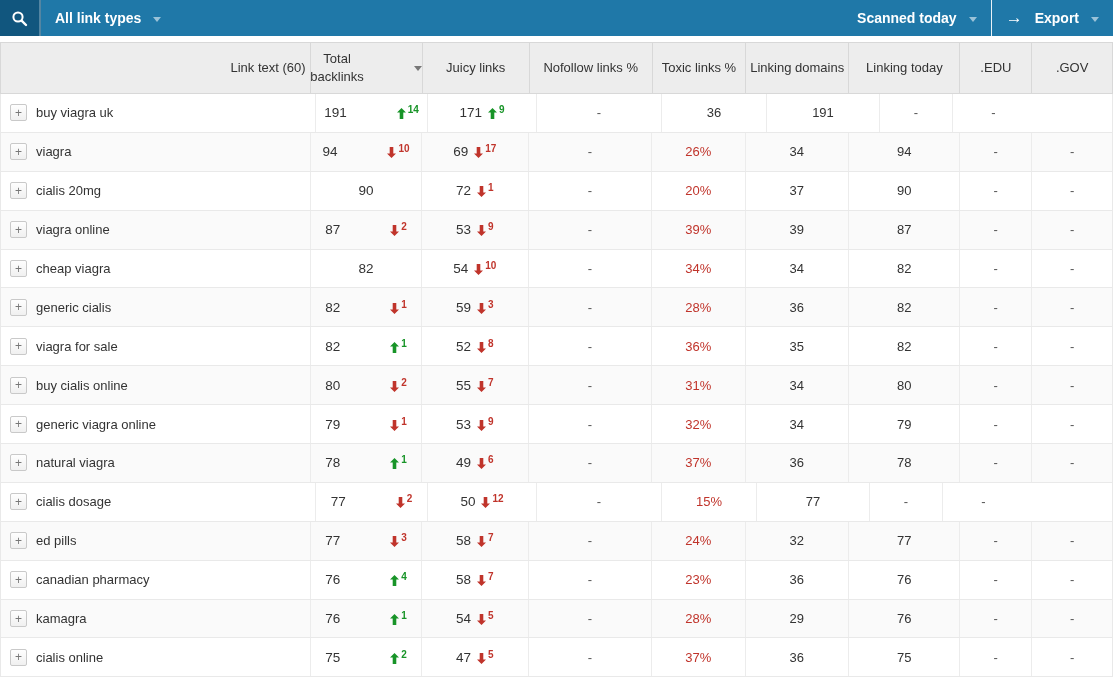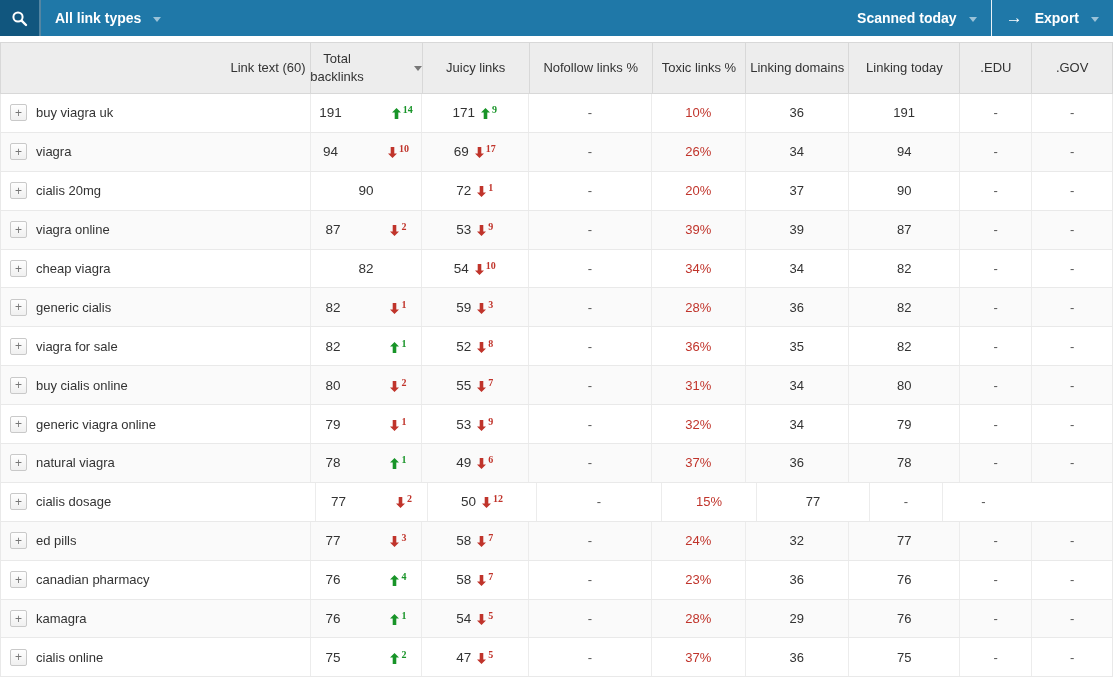--- a/index.html
+++ b/index.html
@@ -70,21 +70,21 @@
   .c0{width:315px;}.c1{width:112px;gap:44px;}.c2{width:109px;}.c3{width:125px;}
   .c4{width:95px;}.c5{width:105px;}.c6{width:113px;}.c7{width:73px;}.c8{width:81px;}
   .expand{
     width:17px;height:17px;padding:0;border:1px solid #c9c9c9;border-radius:2px;
     background:linear-gradient(#fefefe,#f0f0f0);color:#777;font-size:12px;line-height:14px;
     cursor:pointer;flex:0 0 auto;font-family:"Liberation Sans",sans-serif;
   }
   .link{font-size:13px;color:#333;}
   .num{font-size:13.5px;}
   .chg{display:inline-flex;align-items:flex-start;margin-left:6px;}
-  .chg sup{font-size:10px;font-weight:bold;line-height:1;margin-left:2px;position:relative;top:-1px;font-family:Liberation Serif, serif;}
+  .chg sup{font-size:10px;font-weight:bold;line-height:1;margin-left:2px;position:relative;top:-1px;}
   .chg.up{color:var(--green);}
   .chg.down{color:var(--red);}
   .chg svg{margin-top:2px;}
   .red{color:var(--red);}
   .dash{color:#555;}
 </style>
 </head>
 <body>
 
 <div class="toolbar">
@@ -164,23 +164,20 @@
           <span class="chg up">
             <svg class="arr" width="9" height="11" viewBox="0 0 9 11">
               <path d="M4.5 0 L9 4.5 H6.3 V11 H2.7 V4.5 H0 Z" fill="currentColor"></path>
             </svg>
             <sup>9</sup>
           </span>
         </div>
         <div class="td c3">
           <span class="dash ">-</span>
         </div>
-        <div class="td c4">
-          <span class=" red">10%</span>
-        </div>
         <div class="td c5">
           <span class=" ">36</span>
         </div>
         <div class="td c6">
           <span class=" ">191</span>
         </div>
         <div class="td c7">
           <span class="dash ">-</span>
         </div>
         <div class="td c8">

